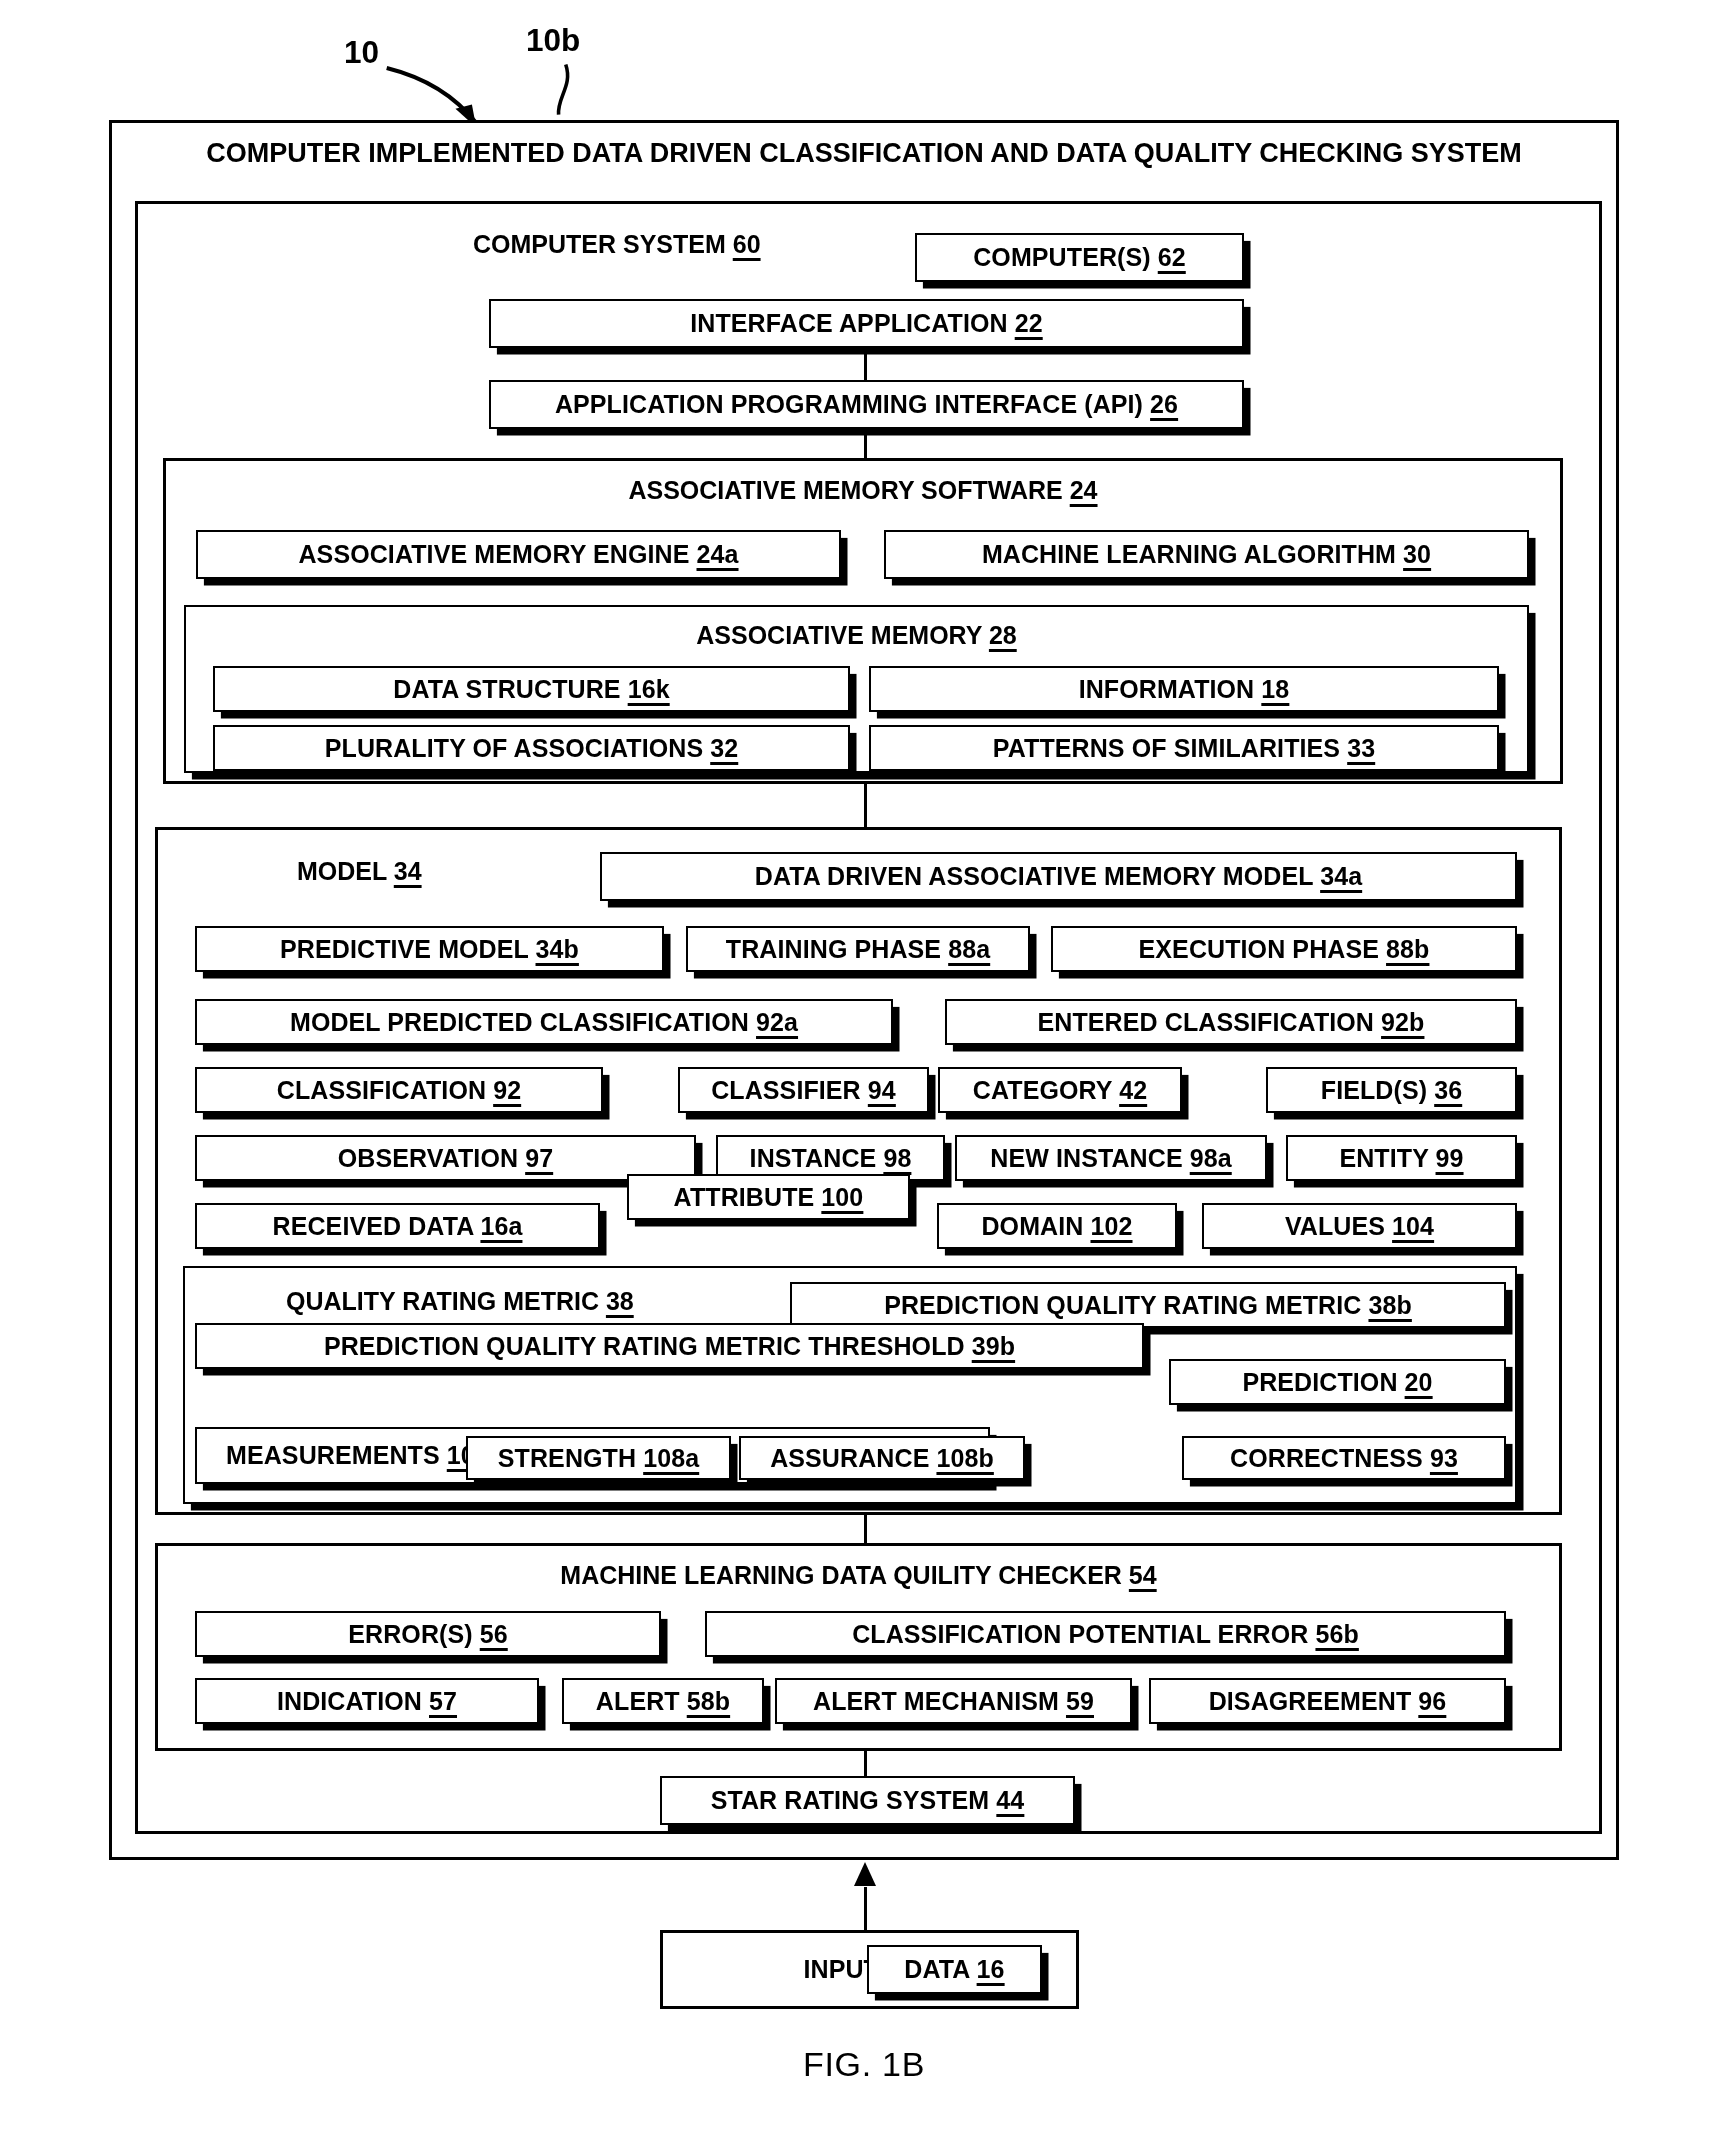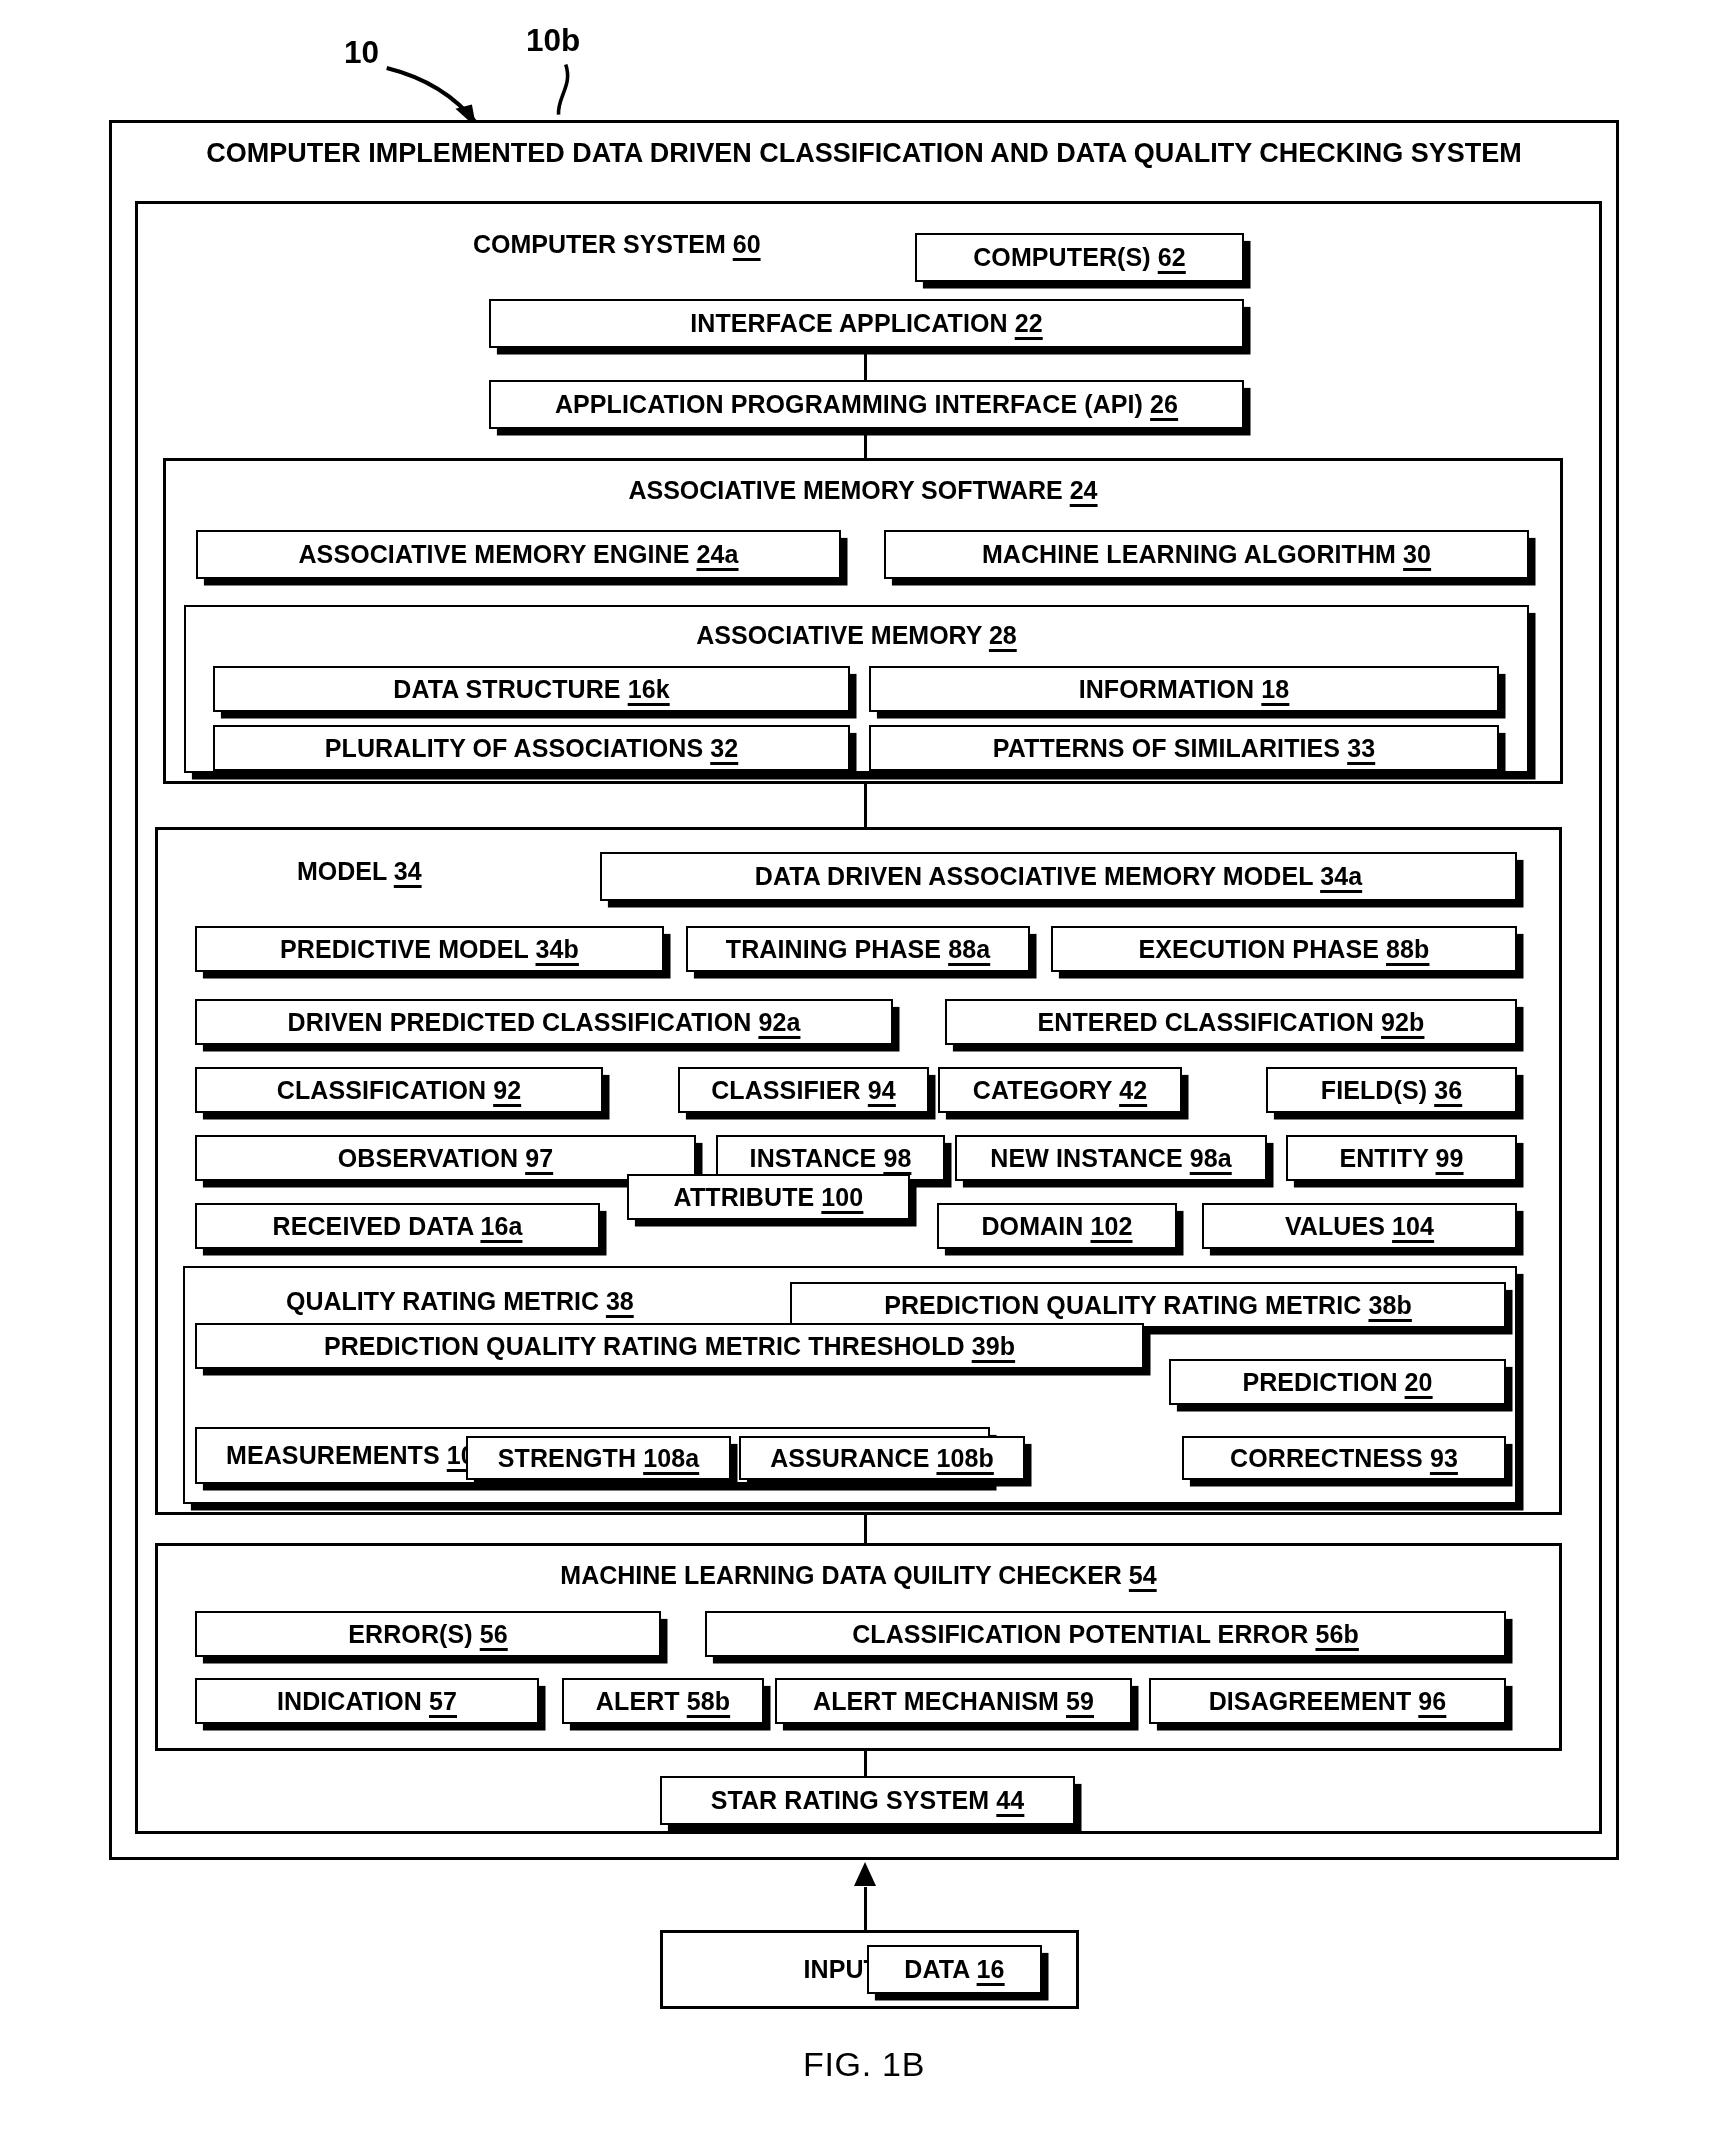--- a/index.html
+++ b/index.html
@@ -179,21 +179,21 @@
 </div>
 <div class="bx" style="left:1051px;top:926px;width:466px;height:46px;">
   <span class="lbl">
     <span>EXECUTION PHASE</span>
     <span class="num">88b</span>
   </span>
 </div>
 
 <div class="bx" style="left:195px;top:999px;width:698px;height:46px;">
   <span class="lbl">
-    <span>DRIVEN PREDICTED CLASSIFICATION</span>
+    <span>MODEL PREDICTED CLASSIFICATION</span>
     <span class="num">92a</span>
   </span>
 </div>
 <div class="bx" style="left:945px;top:999px;width:572px;height:46px;">
   <span class="lbl">
     <span>ENTERED CLASSIFICATION</span>
     <span class="num">92b</span>
   </span>
 </div>
 

